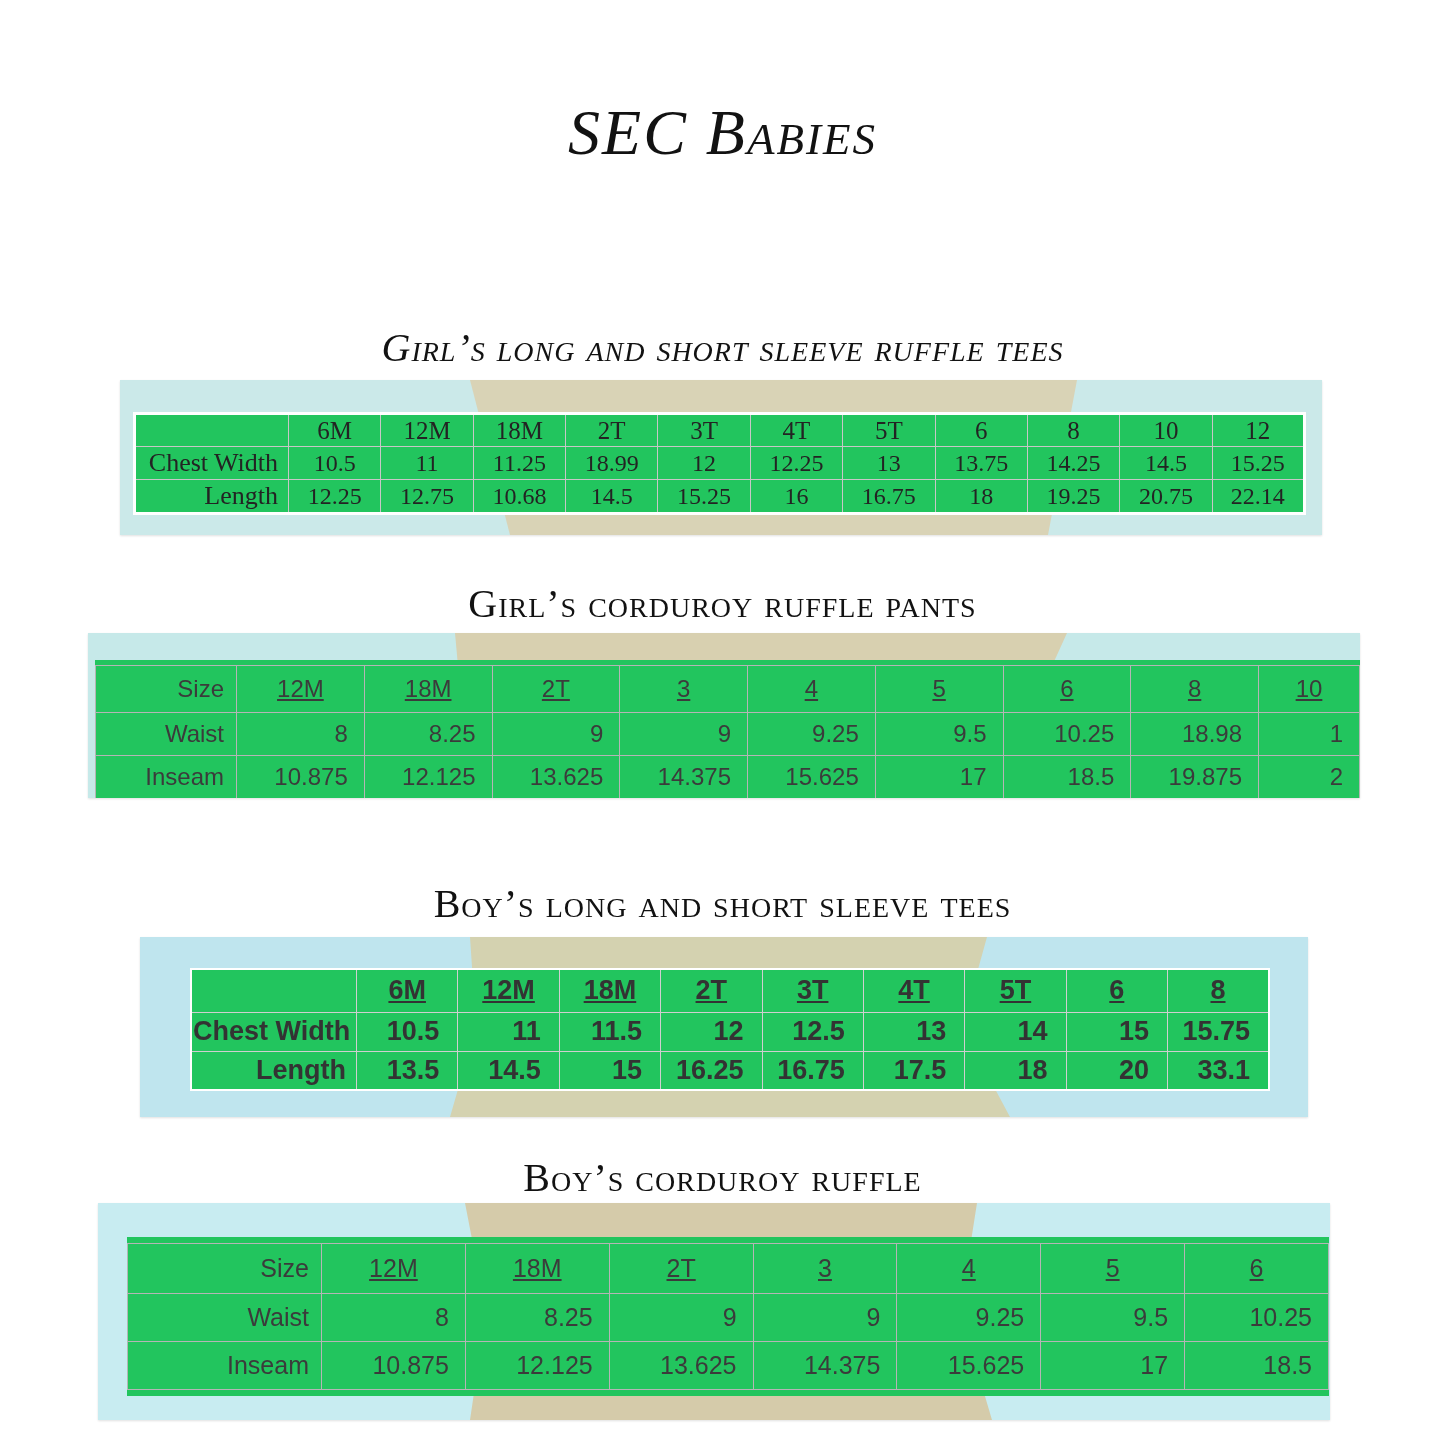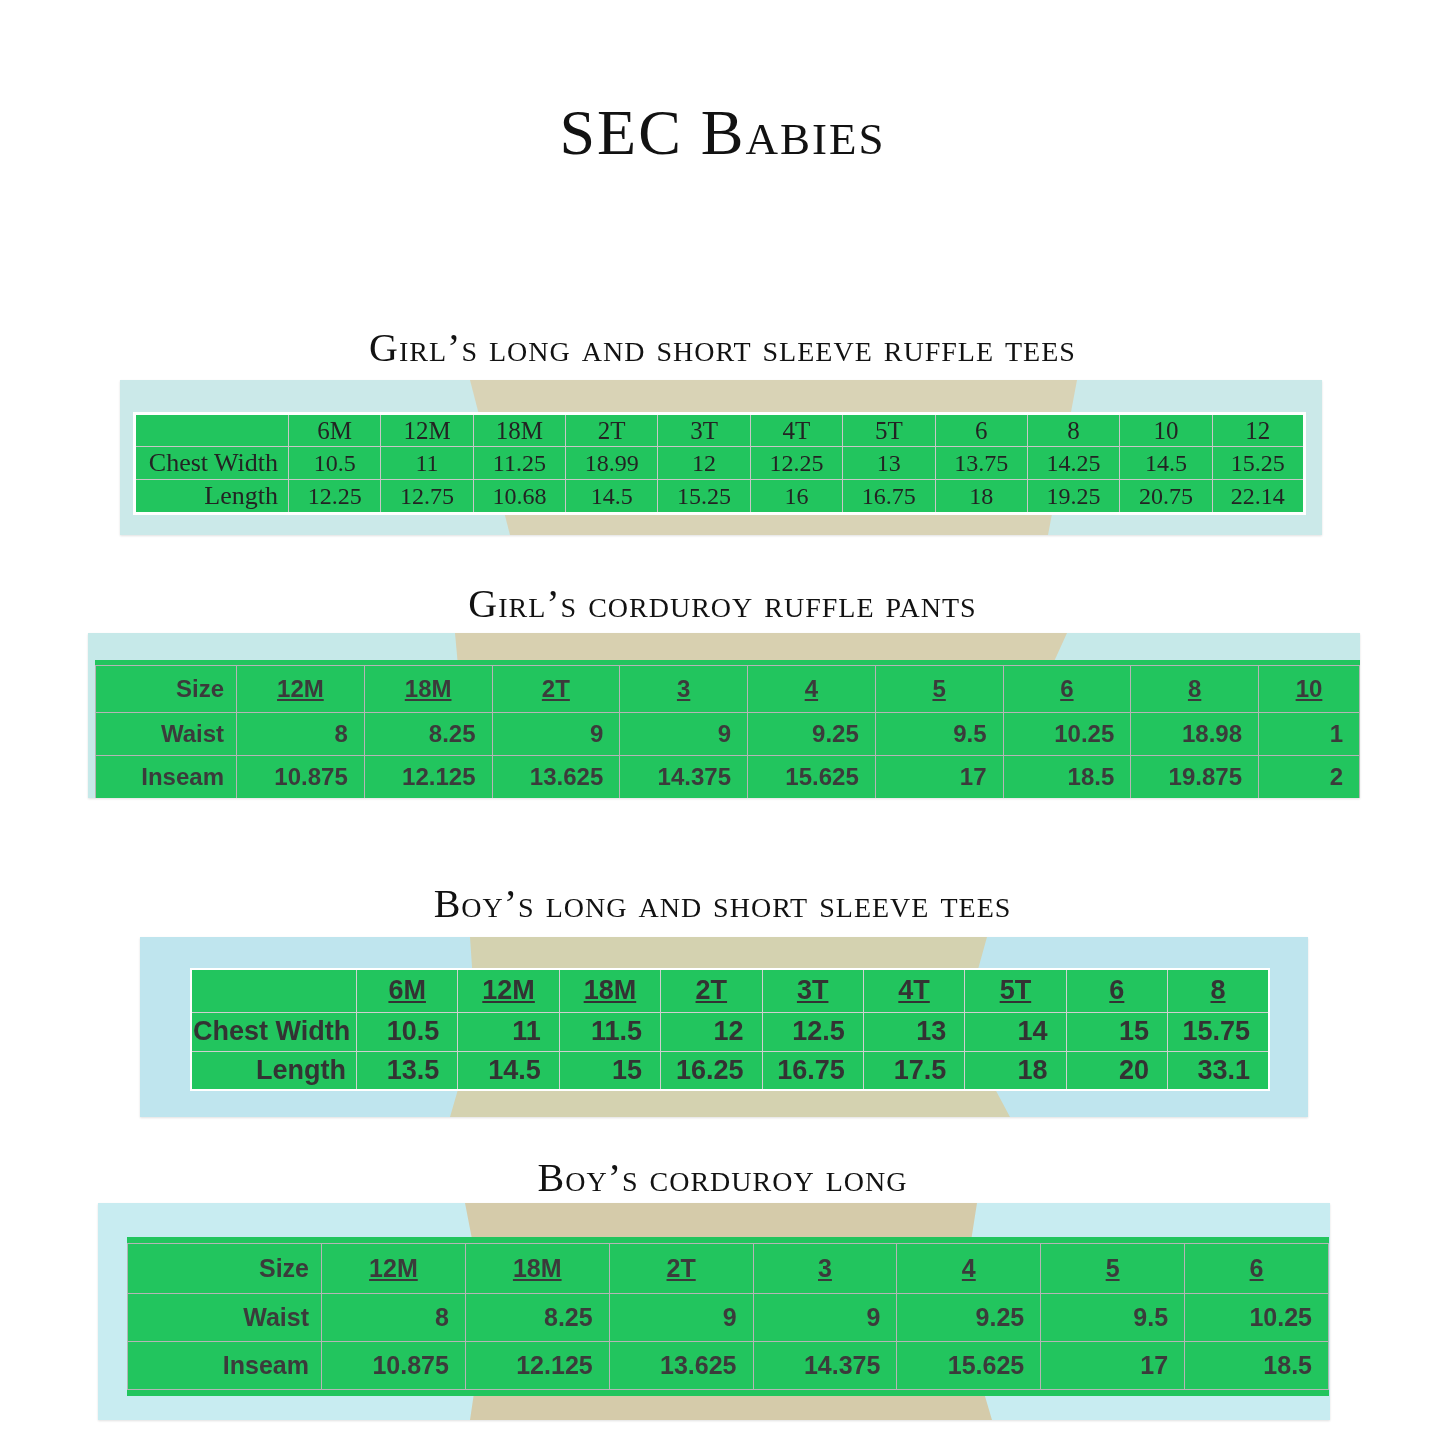--- a/index.html
+++ b/index.html
@@ -3,31 +3,31 @@
 <meta charset="utf-8">
 <style>
   html,body{margin:0;padding:0;background:#ffffff;}
   .page{
     position:relative;width:1445px;height:1445px;background:#ffffff;
     overflow:hidden;font-family:"Liberation Serif",serif;color:#151515;
   }
   
   .title{
     position:absolute;left:0;top:96px;width:100%;text-align:center;
-    font-size:64px;font-variant:small-caps;letter-spacing:2px;color:#121212;
+    font-size:64px;font-variant:small-caps;letter-spacing:2px;color:#121212;font-style:italic;
   }
   .subtitle{
     position:absolute;left:0;top:190px;width:100%;text-align:center;
     font-size:48px;font-variant:small-caps;letter-spacing:4px;color:#121212;
   }
   .heading{
     position:absolute;left:0;width:100%;text-align:center;
     font-size:40px;font-variant:small-caps;letter-spacing:1px;color:#121212;
   }
-  #sec0 .heading{top:324px;}
+  #sec0 .heading{top:324px;font-style:italic;}
   #sec1 .heading{top:580px;}
   #sec2 .heading{top:880px;}
   #sec3 .heading{top:1154px;}
 
   
   .band{position:absolute;overflow:hidden;box-shadow:0 1px 2px rgba(0,0,0,0.12);}
   .tan{position:absolute;left:0;top:0;width:100%;height:100%;}
   #sec0 .band{left:120px;top:380px;width:1202px;height:155px;}
   #sec0 .tan{clip-path:polygon(350px 0,957px 0,928px 100%,390px 100%);}
   #sec1 .band{left:88px;top:633px;width:1272px;height:165px;}
@@ -47,21 +47,21 @@
   #sec0 table{border:3px solid #ffffff;font-family:cursive;}
   #sec0 th,#sec0 td{border:1px solid #c7c7c7;font-size:24px;color:#232323;}
   #sec0 tr{height:33px;}
   #sec0 .corner{width:150px;}
   #sec0 th.col{text-align:center;font-size:25px;}
   #sec0 th.rlabel{text-align:right;padding-right:10px;font-size:26px;}
   #sec0 td{text-align:center;}
 
   
   .sheet{font-family:"Liberation Sans",sans-serif;}
-  .sheet th,.sheet td{border:1px solid #b5b5b5;font-weight:bold;color:#3b3b3b;}
+  .sheet th,.sheet td{border:1px solid #b5b5b5;font-weight:normal;color:#3b3b3b;}
   .sheet th.col{text-align:center;}
   .sheet th.col span{text-decoration:underline;}
   .sheet th.corner,.sheet th.rlabel{text-align:right;padding-right:12px;}
   .sheet td{text-align:right;padding-right:16px;}
 
   
   #sec1 .tablewrap{left:7px;top:27px;width:1265px;padding:5px 0;}
   #sec1 th,#sec1 td{font-size:24px;}
   #sec1 tr{height:43px;}
   #sec1 tr.hrow{height:47px;}
@@ -247,21 +247,21 @@
                 <td>20</td>
                 <td>33.1</td>
               </tr>
             </tbody>
           </table>
         </div>
     </div>
   </section>
 
   <section id="sec3">
-    <div class="heading">Boy’s corduroy long</div>
+    <div class="heading">Boy’s corduroy ruffle</div>
     <div class="band" style="background: rgb(200, 236, 241);">
       <div class="tan" style="background: rgb(213, 203, 170);"></div>
       <div class="tablewrap sheet">
           <table>
             <thead>
               <tr class="hrow">
                 <th class="corner">Size</th>
                 <th class="col"><span>12M</span></th>
                 <th class="col"><span>18M</span></th>
                 <th class="col"><span>2T</span></th>

